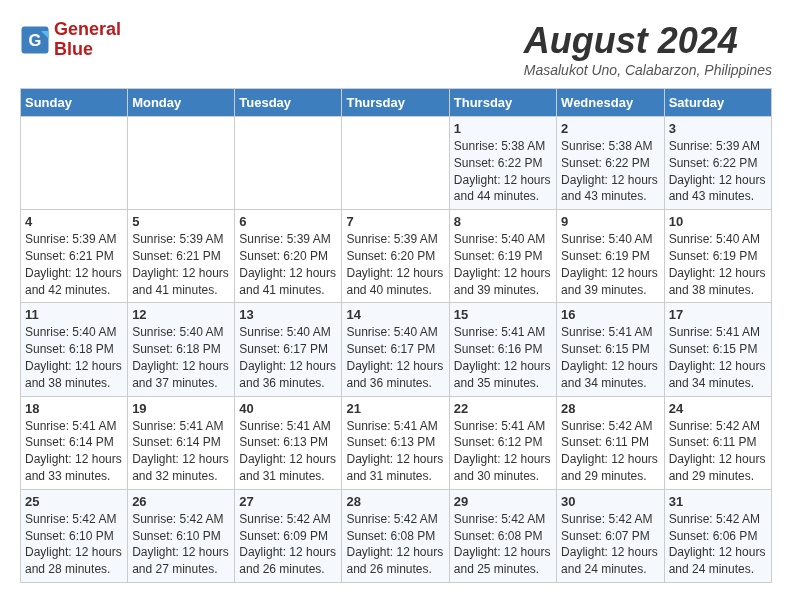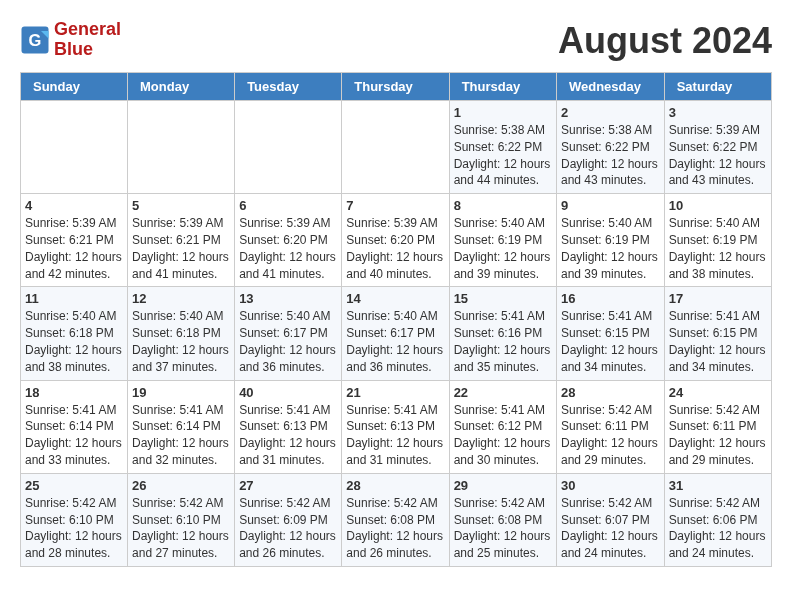--- a/index.html
+++ b/index.html
@@ -25,39 +25,40 @@
       font-weight: bold;
       color: #b91c1c;
       line-height: 1.1;
     }
     .logo-icon {
       width: 30px;
       height: 30px;
       margin-right: 4px;
     }
     .title-area {
+      font-style: italic;
     }
     .month-title {
       font-size: 36px;
       font-weight: bold;
       color: #333;
     }
     .subtitle {
       font-size: 14px;
       color: #555;
     }
     table {
       width: 100%;
       border-collapse: collapse;
       font-size: 11px;
     }
     thead tr th {
       background: #3d7ebf;
       color: #fff;
-      padding: 6px 12px;
+      padding: 6px 4px;
       text-align: left;
       font-size: 13px;
       font-weight: bold;
       border: 1px solid #ccc;
     }
     tbody tr td {
       border: 1px solid #ccc;
       vertical-align: top;
       padding: 4px;
       height: 90px;
@@ -92,20 +93,21 @@
       <text x="20" y="28" text-anchor="middle" fill="white" font-size="22" font-weight="bold" font-family="Arial">G</text>
       <polygon points="28,8 38,8 38,18" fill="#5bb8f0"></polygon>
     </svg>
     <div class="logo-text">
       <div>General</div>
       <div>Blue</div>
     </div>
   </div>
   <div class="title-area">
     <div class="month-title">August 2024</div>
+    <div class="subtitle">Masalukot Uno, Calabarzon, Philippines</div>
   </div>
 </div>
 
 <table>
   <thead>
     <tr>
     <th>Sunday</th>
         <th>Monday</th>
         <th>Tuesday</th>
         <th>Thursday</th>

